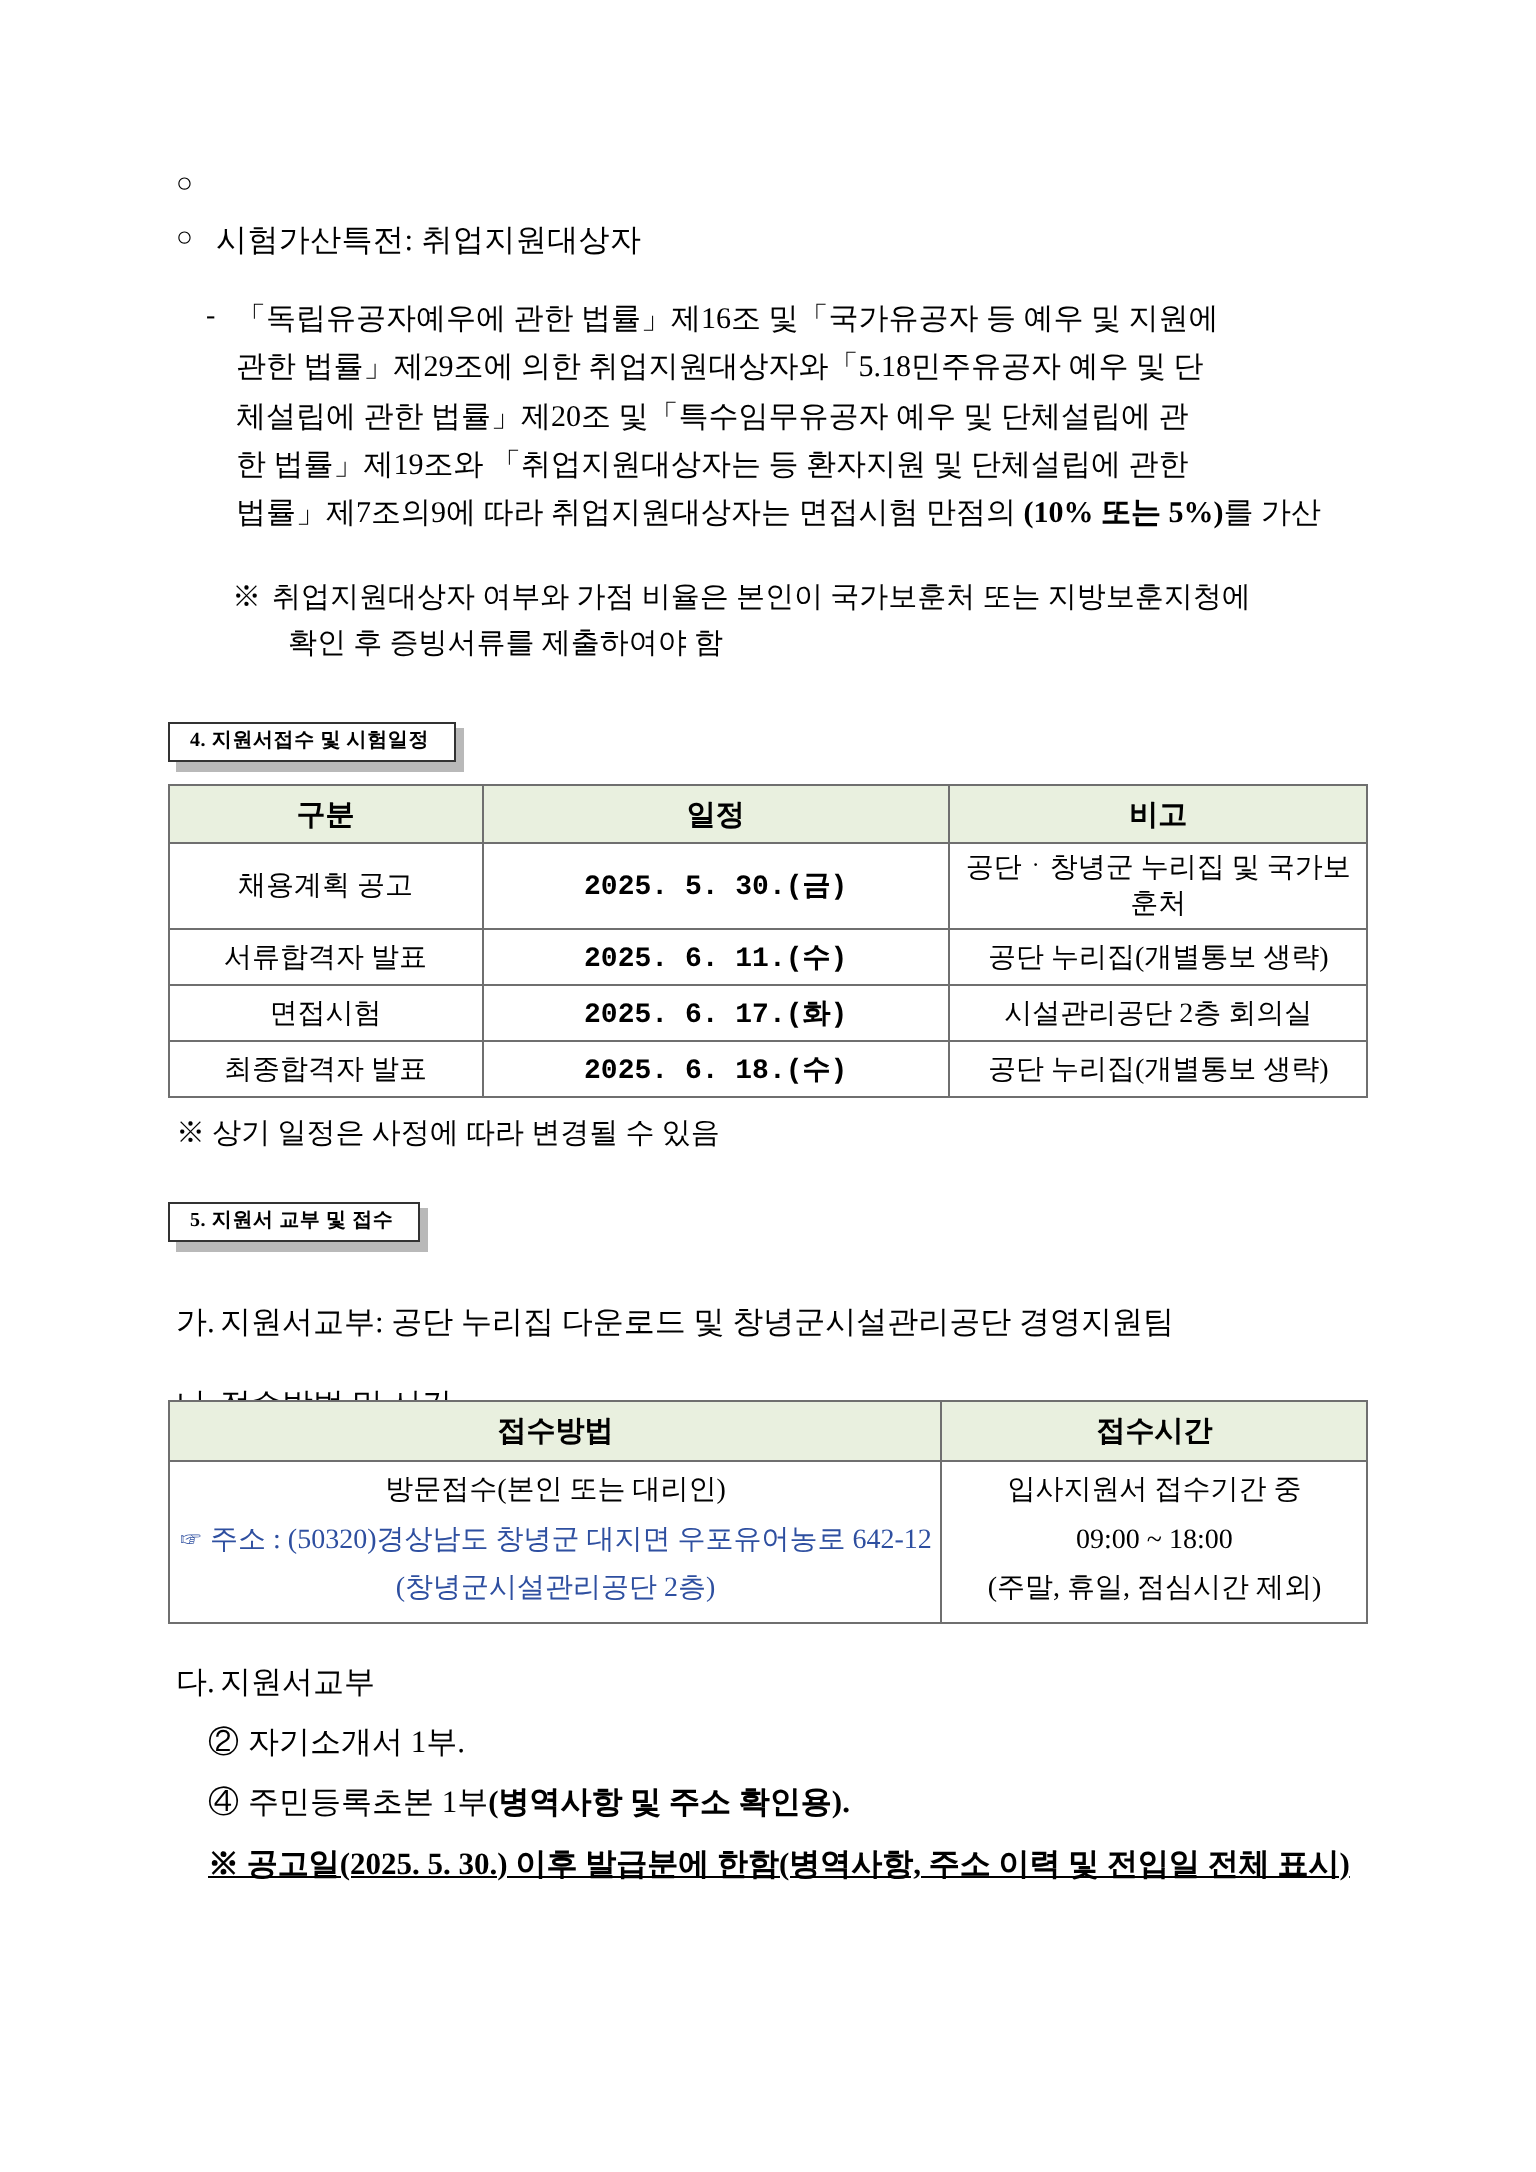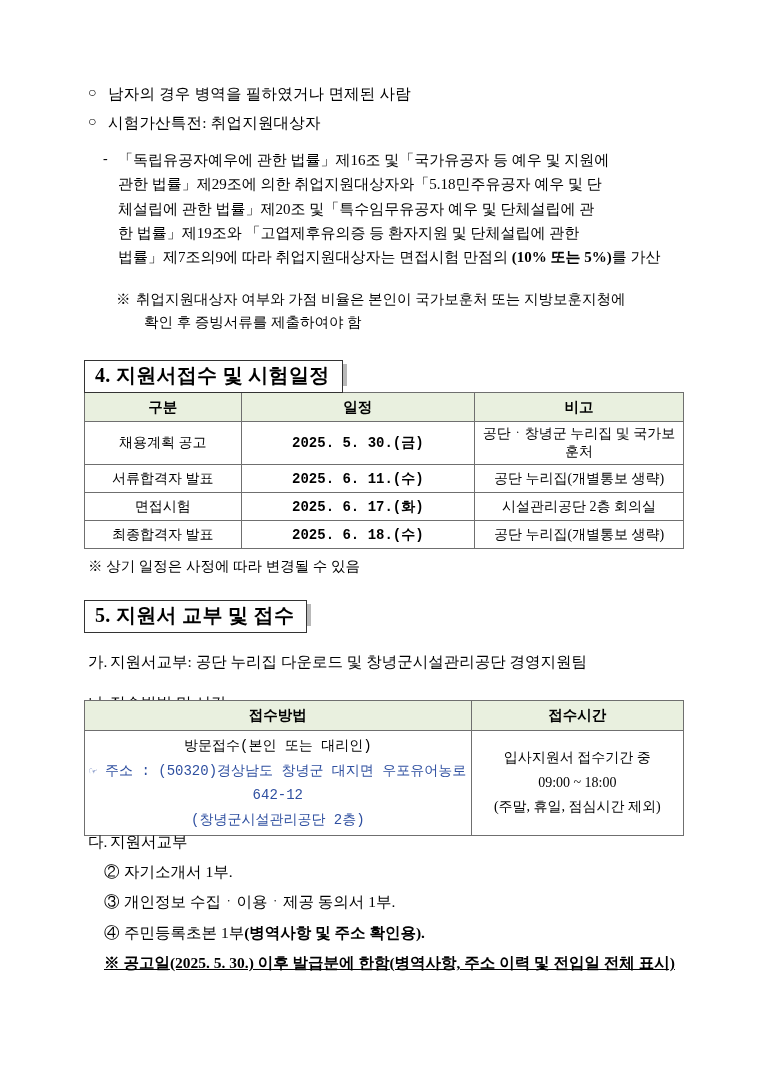--- a/index.html
+++ b/index.html
@@ -98,21 +98,21 @@
     width: 100%;
     height: 22px;
     background: #b9b9b9;
   }
   .sec-head .box {
     position: relative;
     display: inline-block;
     background: #ffffff;
     border: 1.6px solid #333333;
     padding: 1px 12px 3px 10px;
-    font-size: 20px;
+    font-size: 10px;
     font-weight: bold;
     letter-spacing: 0.3px;
     white-space: nowrap;
     z-index: 2;
   }
 
   
   table {
     border-collapse: collapse;
     position: absolute;
@@ -132,21 +132,21 @@
   .t1 { left: 84px; top: 392px; width: 600px; }
   .t1 th { height: 22px; }
   .t1 td { height: 21px; }
   .t1 .c0 { width: 155px; }
   .t1 .c1 { width: 235px; font-family: Liberation Mono, monospace; }
   .t1 .c2 { width: 210px; }
   .t1 td.date { font-weight: bold; }
 
   .t2 { left: 84px; top: 700px; width: 600px; }
   .t2 th { height: 23px; }
-  .t2 .c0 { width: 390px; font-family: Liberation Mono, monospace; }
+  .t2 .c0 { width: 390px; }
   .t2 .c1 { width: 210px; }
   .t2 td { vertical-align: middle; }
   .t2 .cell-lines { line-height: 1.75; font-size: 14px; }
   .t2 .addr { color: #2e4fa0; }
   .t2 .addr .ptr { font-size: 12px; }
 
   .after-table-note {
     position: absolute;
     left: 88px;
     top: 557px;
@@ -192,35 +192,34 @@
   }
 </style>
 </head>
 <body>
 
 <div class="page">
 
   <div class="bullet-list">
     <div class="b-row">
       <span class="b-mark">○</span>
-      <span class="b-text">남자의 경우 병역을 필하였거나 면제된 사람</span>
     </div>
     <div class="b-row">
       <span class="b-mark">○</span>
       <span class="b-text">시험가산특전: 취업지원대상자</span>
     </div>
   </div>
 
   <div class="sub-para">
     <span class="dash">-</span>
     <span class="body">
       <span>「독립유공자예우에 관한 법률」제16조 및「국가유공자 등 예우 및 지원에</span><br>
       <span>관한 법률」제29조에 의한 취업지원대상자와「5.18민주유공자 예우 및 단</span><br>
       <span>체설립에 관한 법률」제20조 및「특수임무유공자 예우 및 단체설립에 관</span><br>
-      <span>한 법률」제19조와 「고엽제후유의증 등 환자지원 및 단체설립에 관한</span><br>
+      <span>한 법률」제19조와 「취업지원대상자는 등 환자지원 및 단체설립에 관한</span><br>
       <span>법률」제7조의9에 따라 취업지원대상자는 면접시험 만점의 </span><span class="b">(10% 또는 5%)</span><span>를 가산</span>
     </span>
   </div>
 
   <div class="note-para">
     <span class="mark">※</span>
     <span class="body">
       <span>취업지원대상자 여부와 가점 비율은 본인이 국가보훈처 또는 지방보훈지청에</span>
       <span class="l2">확인 후 증빙서류를 제출하여야 함</span>
     </span>
@@ -310,21 +309,18 @@
   </table>
 
   <div class="s5-docs">
     <div class="hd">
       <span class="idx">다.</span><span>지원서교부</span>
     </div>
     <div class="item">
       <span class="num">②</span><span>자기소개서 1부.</span>
     </div>
     <div class="item">
-      <span class="num">③</span><span>개인정보 수집ㆍ이용ㆍ제공 동의서 1부.</span>
-    </div>
-    <div class="item">
       <span class="num">④</span><span>주민등록초본 1부</span><span class="bold">(병역사항 및 주소 확인용).</span>
     </div>
     <div class="last">※ 공고일(2025. 5. 30.) 이후 발급분에 한함(병역사항, 주소 이력 및 전입일 전체 표시)</div>
   </div>
 
 </div>
 
 </body></html>

